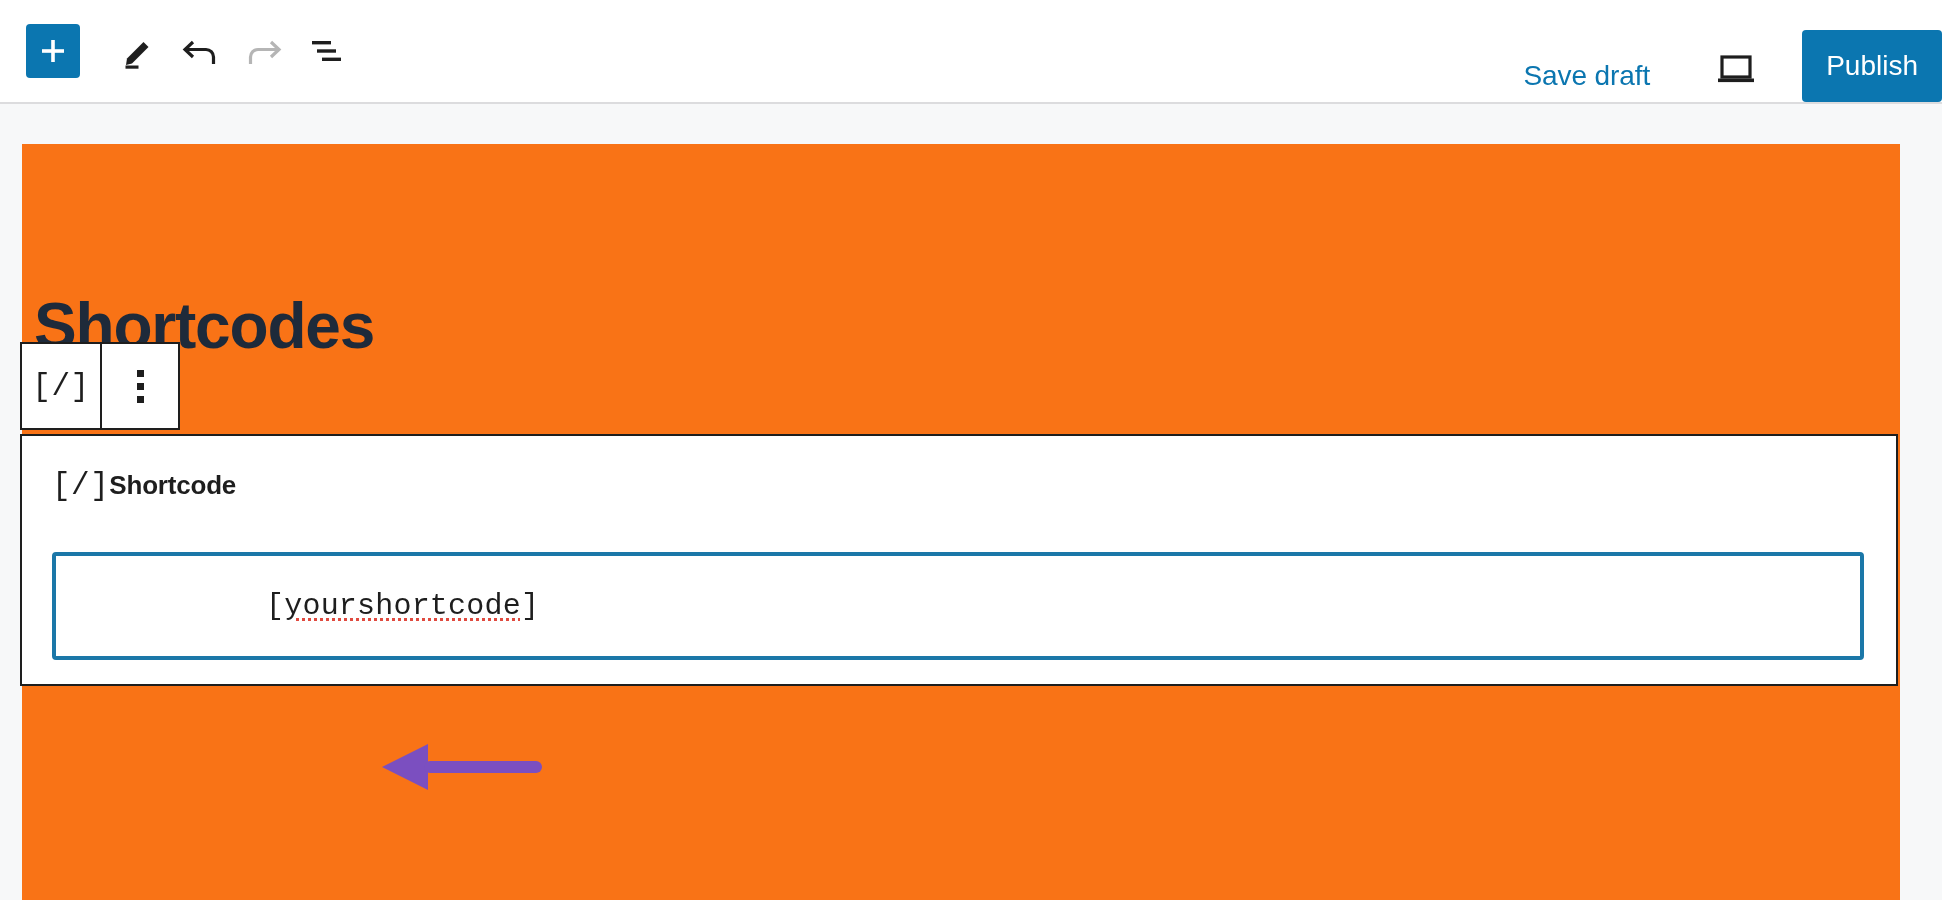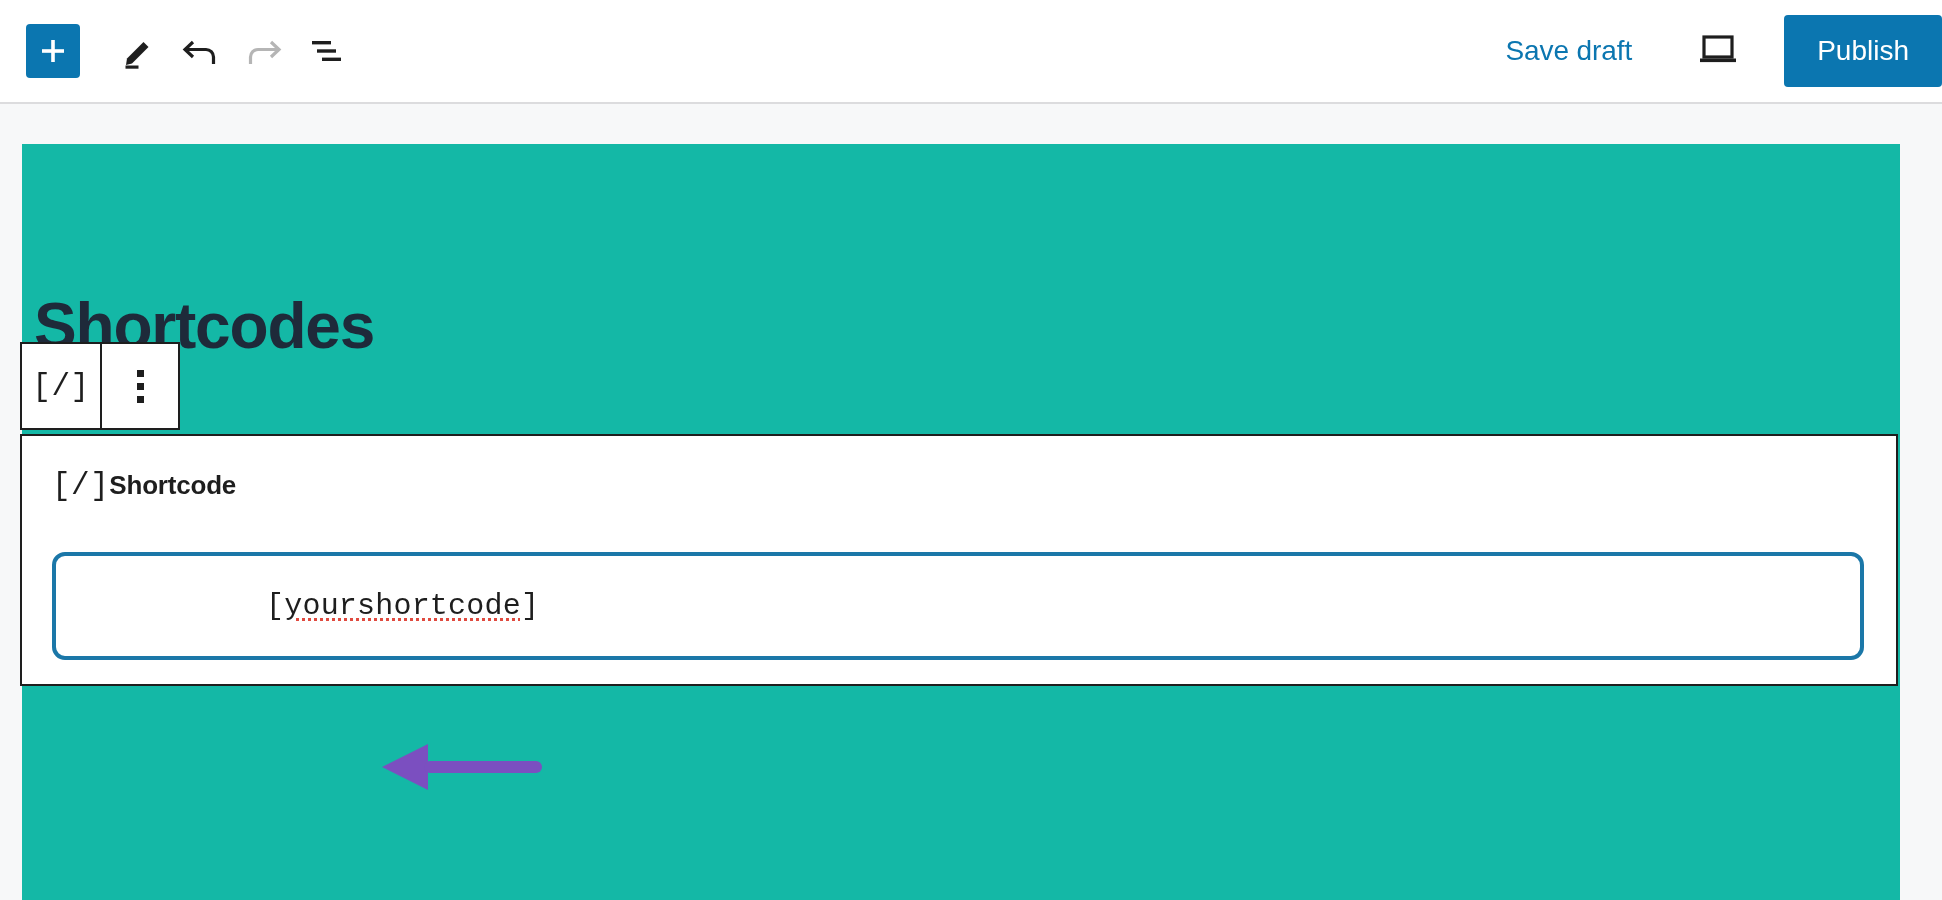--- a/index.html
+++ b/index.html
@@ -28,21 +28,21 @@
     display: flex;
     align-items: center;
   }
   .header-left {
     display: flex;
     align-items: center;
     padding-left: 26px;
   }
   .header-right {
     display: flex;
-    align-items: center;
+    align-items: flex-end;
     margin-left: auto;
     padding-right: 0px;
     height: 100%;
   }
 
   .add-block-button {
     width: 54px;
     height: 54px;
     background: #0b76b0;
     border-radius: 4px;
@@ -93,21 +93,21 @@
     margin-left: 42px;
     margin-right: 26px;
   }
   .publish-button {
     background: #0b76b0;
     color: #ffffff;
     border: none;
     border-radius: 4px;
     font-size: 28px;
     font-family: "Liberation Sans", sans-serif;
-    padding: 0 33px;
+    padding: 0 24px;
     height: 72px;
     line-height: 72px;
     cursor: pointer;
     white-space: nowrap;
     margin-right: 0px;
   }
 
   
   .editor-body {
     position: absolute;
@@ -116,21 +116,21 @@
     width: 1942px;
     height: 796px;
     background: #f7f8f9;
   }
   .editor-canvas {
     position: absolute;
     left: 22px;
     top: 40px;
     width: 1878px;
     height: 756px;
-    background: #14b8a6;
+    background: #f97316;
   }
 
   .post-title {
     position: absolute;
     left: 12px;
     top: 150px;
     font-size: 64px;
     font-weight: bold;
     color: #1e2a3a;
     letter-spacing: -1.2px;
@@ -212,21 +212,21 @@
     color: #1e1e1e;
     letter-spacing: -0.2px;
   }
   .shortcode-input-wrap {
     position: absolute;
     left: 30px;
     top: 116px;
     width: 1812px;
     height: 108px;
     border: 4px solid #1b77a8;
-    border-radius: 13px;
+    border-radius: 4px;
     box-sizing: border-box;
     background: #ffffff;
   }
   .shortcode-input-text {
     position: absolute;
     left: 28px;
     top: 50%;
     transform: translateY(-50%);
     font-family: "Liberation Mono", monospace;
     font-size: 30px;

